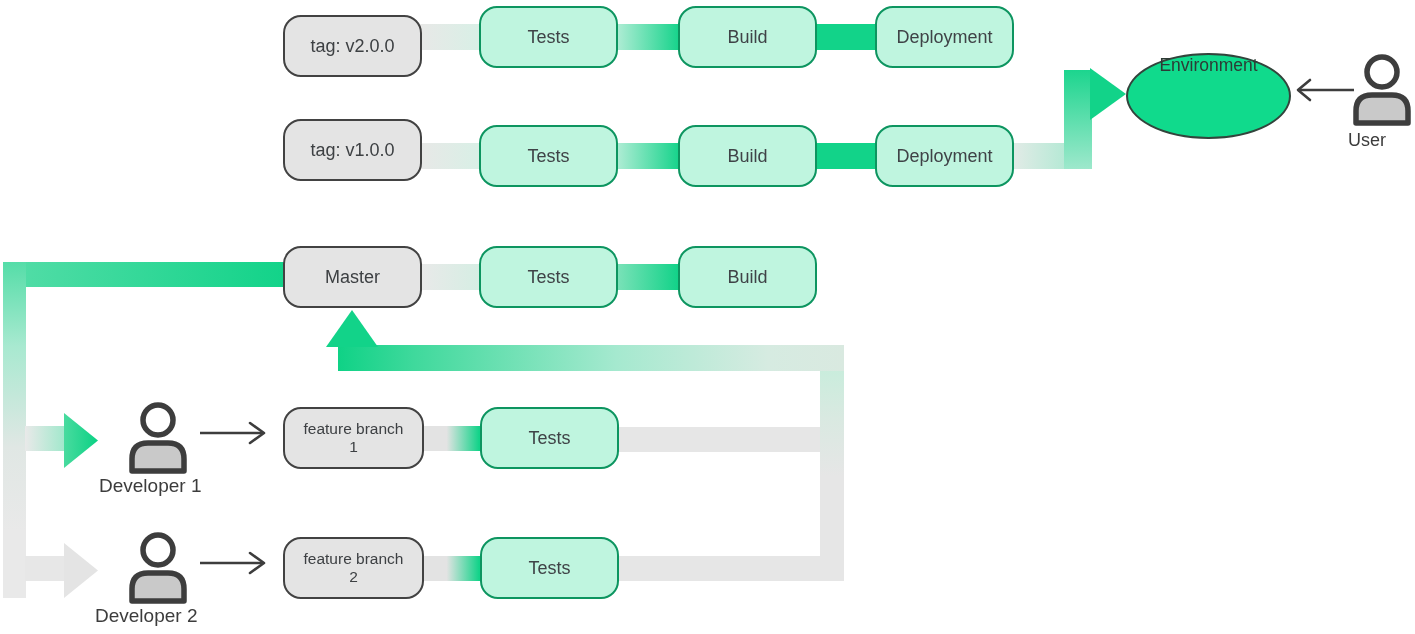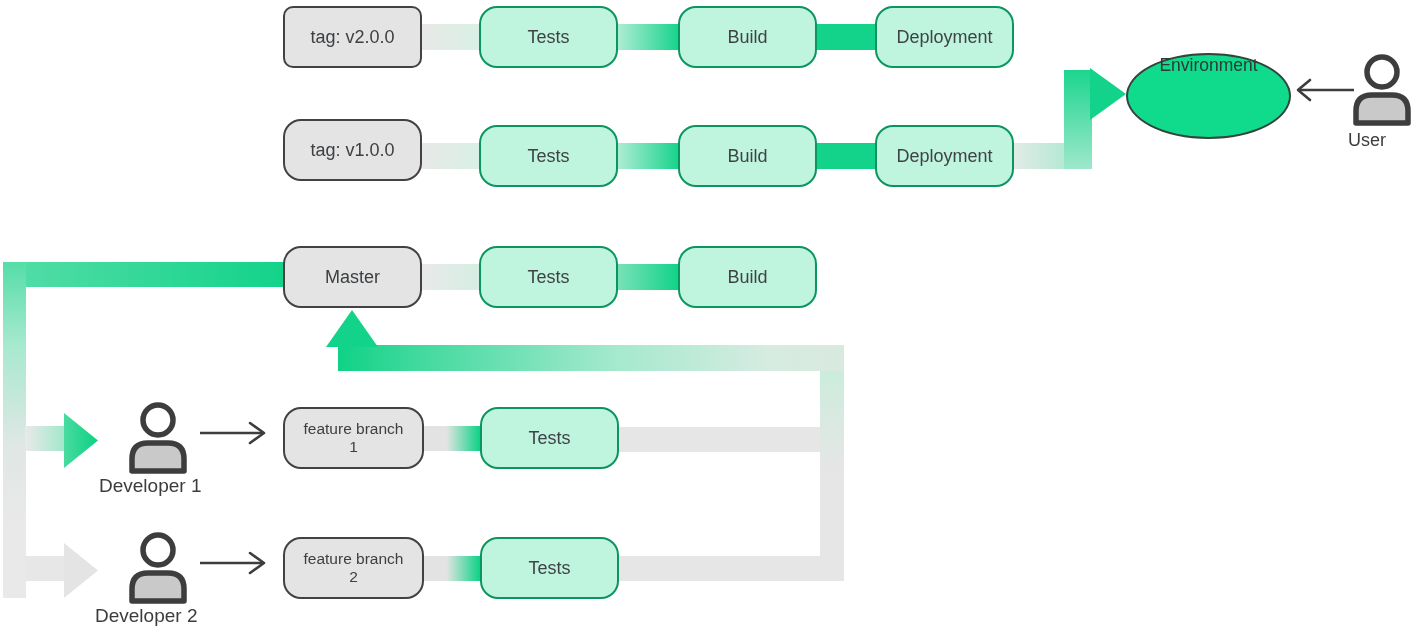--- a/index.html
+++ b/index.html
@@ -59,21 +59,21 @@
 
   <div class="band" style="left:618px; top:427px; width:226px; height:25px; background:#e6e6e6;"></div>
   <div class="band" style="left:618px; top:556px; width:226px; height:25px; background:#e6e6e6;"></div>
   <div class="band" style="left:820px; top:348px; width:24px; height:233px; background:linear-gradient(to bottom,#c2eeda 0%,#d9e9e1 30%,#e6e6e6 55%,#e6e6e6 100%);"></div>
   <div class="band" style="left:338px; top:345px; width:506px; height:26px; background:linear-gradient(to right,#0fd286 0%,#3fd99c 15%,#a5e9cf 55%,#d6ebe1 85%,#d9e9e0 100%);"></div>
   <div class="tri up" style="left:326px; top:310px; width:52px; height:37px; background:#12d389;"></div>
 
   <div class="band" style="left:423px; top:426px; width:59px; height:25px; background:linear-gradient(to right,#e3e3e3 0%,#e3e3e3 40%,#12d389 95%);"></div>
   <div class="band" style="left:423px; top:556px; width:59px; height:25px; background:linear-gradient(to right,#e3e3e3 0%,#e3e3e3 40%,#12d389 95%);"></div>
 
-  <div class="node gray" style="left:283px; top:6px;border-radius:10px;">
+  <div class="node gray" style="left:283px; top:15px;">
       <span>tag: v2.0.0</span>
     </div>
   <div class="node mint" style="left:479px; top:6px;">
       <span>Tests</span>
     </div>
   <div class="node mint" style="left:678px; top:6px;">
       <span>Build</span>
     </div>
   <div class="node mint" style="left:875px; top:6px;">
       <span>Deployment</span>

